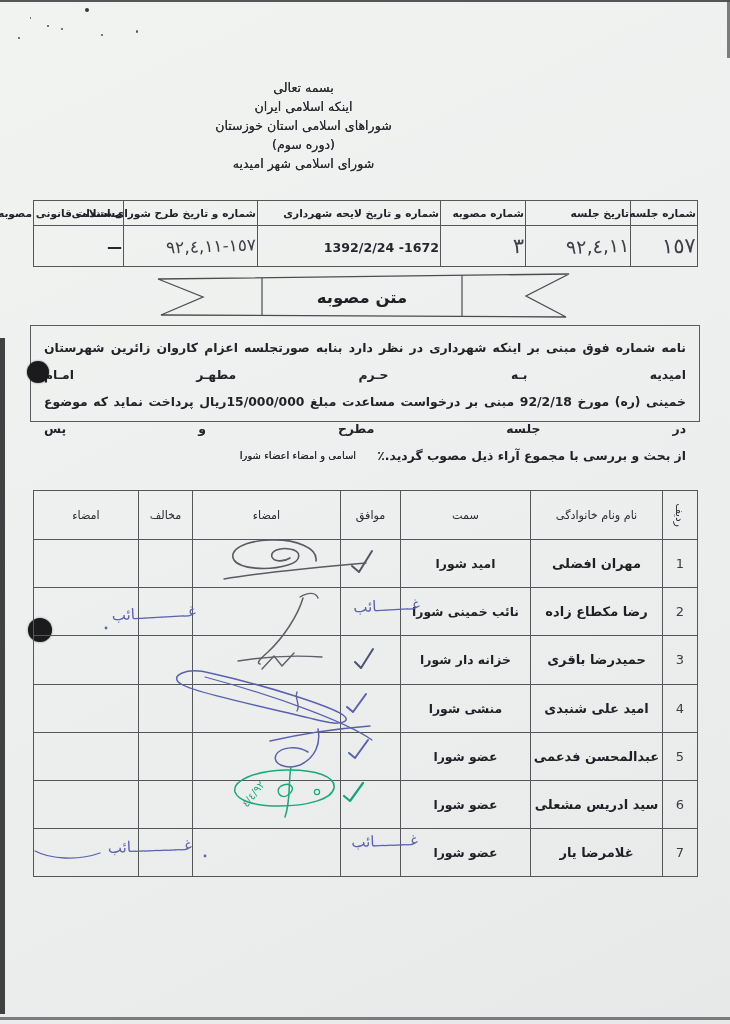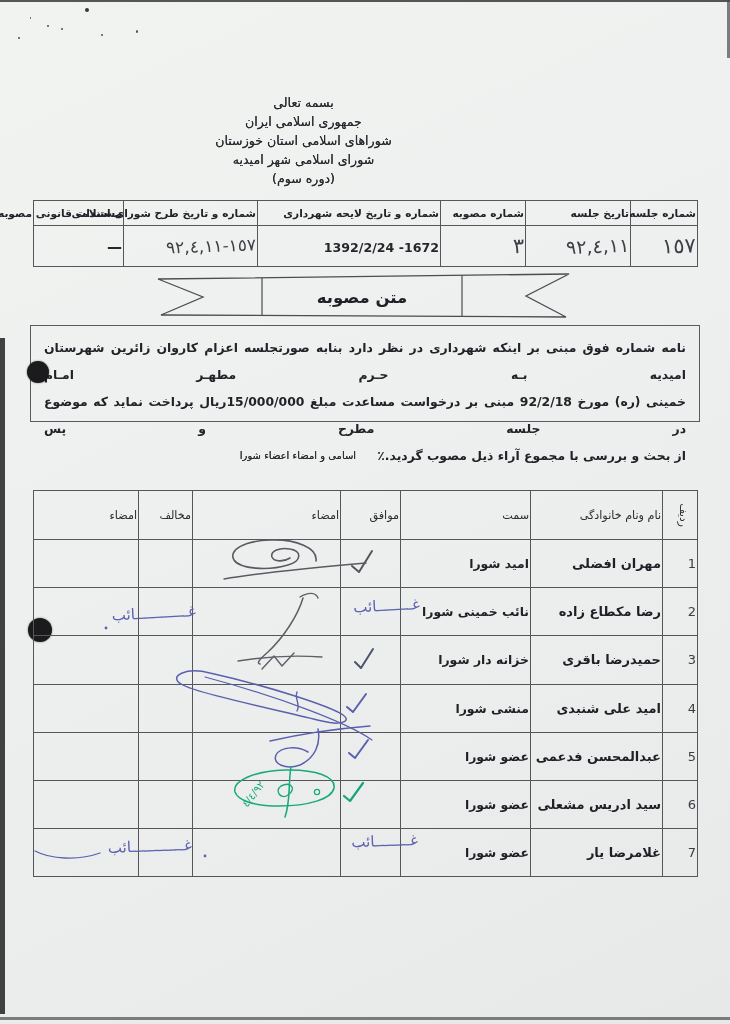--- a/index.html
+++ b/index.html
@@ -10,40 +10,40 @@
   }
   .abs{position:absolute;}
   
   .edge-top{left:0;top:0;width:730px;height:2px;background:#3a3a3c;opacity:.85;}
   .edge-bottom{left:0;top:1017px;width:730px;height:3px;background:#55555a;opacity:.75;}
   .edge-left{left:0;top:338px;width:5px;height:676px;background:#2e2e30;opacity:.9;}
   .edge-right{right:0;top:0;width:3px;height:58px;background:#4a4a4c;opacity:.7;}
   .speck{position:absolute;border-radius:50%;background:#4c4c52;}
   .punch{position:absolute;border-radius:50%;background:#1b1b1d;box-shadow:0 0 2px rgba(0,0,0,.55);}
   
-  .letterhead{left:0;top:93px;width:607px;text-align:center;font-size:12.6px;line-height:19px;color:#2a2a30;}
+  .letterhead{left:0;top:78px;width:607px;text-align:center;font-size:12.6px;line-height:19px;color:#2a2a30;}
   .letterhead div{text-shadow:0 0 .4px #33333a;}
   
   table{border-collapse:collapse;table-layout:fixed;}
   .meta-table{left:33px;top:200px;width:664px;}
   .meta-table td{border:1.2px solid #55555a;text-align:right;vertical-align:middle;overflow:visible;}
   .meta-table .hd{height:22px;font-size:10.6px;font-weight:bold;white-space:nowrap;color:#222228;}
   .meta-table .vl{height:38px;}
   .hand{font-size:19px;color:#3e3e47;letter-spacing:1px;display:inline-block;transform:rotate(-2deg);}
   .typed{font-size:12.6px;font-weight:bold;color:#26262c;}
   
   .banner{left:152px;top:270px;}
   
   .body-box{left:30px;top:325px;width:670px;height:97px;border:1.2px solid #5a5a60;box-sizing:border-box;
     padding:8px 13px 0 13px;font-size:12.4px;font-weight:bold;line-height:27px;color:#222228;}
   .jline{text-align:justify;text-align-last:justify;}
   .rline{text-align:right;}
   .sec-title{left:0;top:450px;width:596px;text-align:center;font-size:10px;color:#2a2a30;text-shadow:0 0 .4px #33333a;}
   .sig-table{left:33px;top:490px;width:664px;}
-  .sig-table td{border:1.2px solid #55555a;text-align:right;vertical-align:middle;}
+  .sig-table td{border:1.2px solid #55555a;text-align:center;vertical-align:middle;}
   .sig-table .hd{height:46px;font-size:11.2px;color:#2b2b31;font-weight:normal;}
   .sig-table .row td{height:45.2px;}
   .name{font-size:13px;font-weight:bold;color:#1f1f25;}
   .post{font-size:12.4px;font-weight:bold;color:#1f1f25;}
   .rownum{font-size:13px;color:#3c3c42;font-family:"DejaVu Sans",sans-serif;}
   .vert{display:inline-block;transform:rotate(90deg);font-size:10.5px;white-space:nowrap;}
   
   .ink{left:0;top:0;width:730px;height:1024px;pointer-events:none;z-index:5;}
   svg text{font-family:"DejaVu Sans",sans-serif;}
 </style>
@@ -57,24 +57,24 @@
 <div class="speck" style="left:85px;top:8px;width:4px;height:4px;background:#37373c;"></div>
 <div class="speck" style="left:18px;top:37px;width:2px;height:2px;"></div>
 <div class="speck" style="left:47px;top:25px;width:2px;height:2px;"></div>
 <div class="speck" style="left:61px;top:28px;width:2px;height:2px;"></div>
 <div class="speck" style="left:101px;top:34px;width:2px;height:2px;"></div>
 <div class="speck" style="left:136px;top:30px;width:2px;height:3px;"></div>
 <div class="speck" style="left:30px;top:17px;width:1px;height:2px;"></div>
 
 <div class="abs letterhead" dir="rtl">
   <div>بسمه تعالی</div>
-  <div>جمهوری اسلامی ایران</div>
+  <div>اینکه اسلامی ایران</div>
   <div>شوراهای اسلامی استان خوزستان</div>
+  <div>(دوره سوم)</div>
   <div>شورای اسلامی شهر امیدیه</div>
-  <div>(دوره سوم)</div>
 </div>
 
 <table class="abs meta-table" dir="rtl">
   <colgroup>
     <col style="width:67px">
       <col style="width:105px">
       <col style="width:85px">
     <col style="width:183px">
       <col style="width:134px">
       <col style="width:90px">

